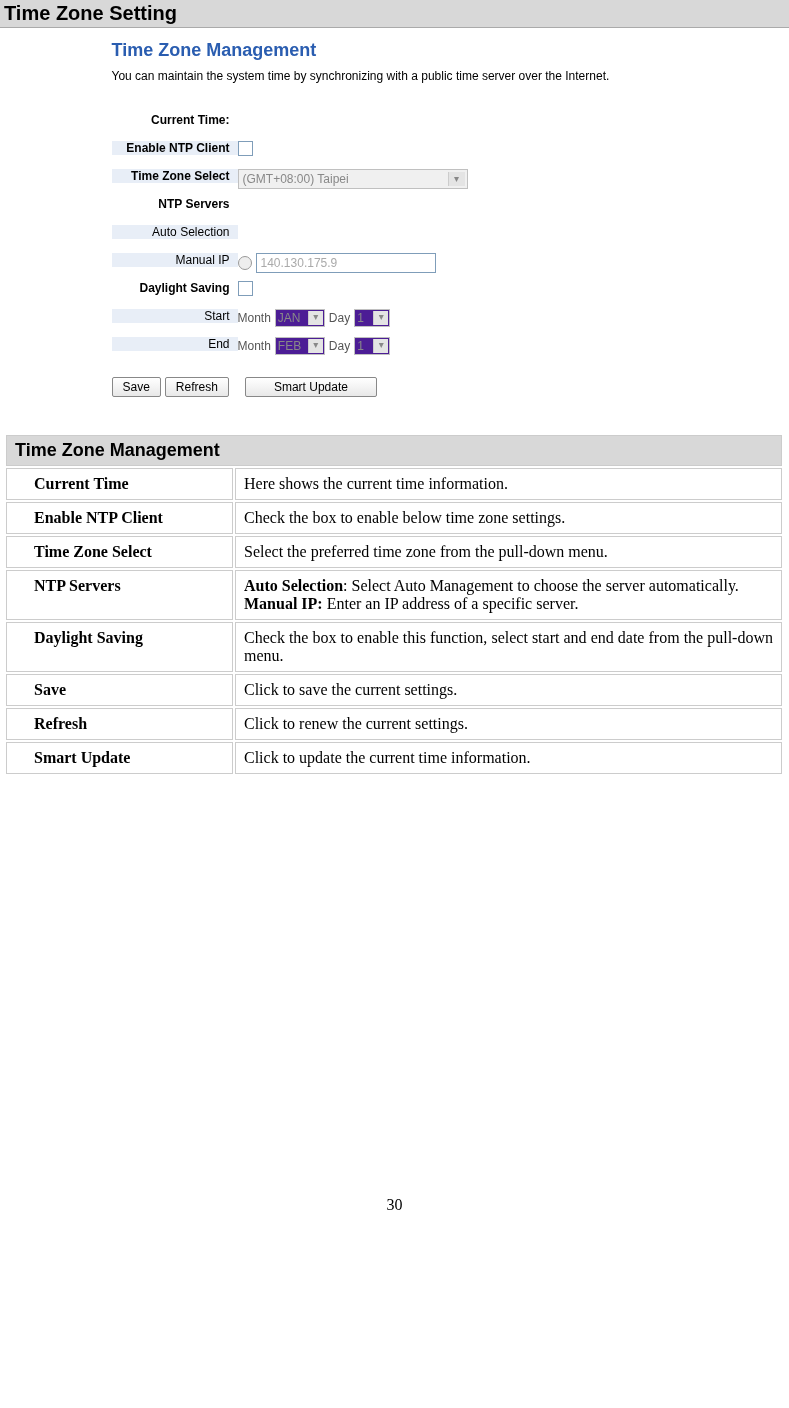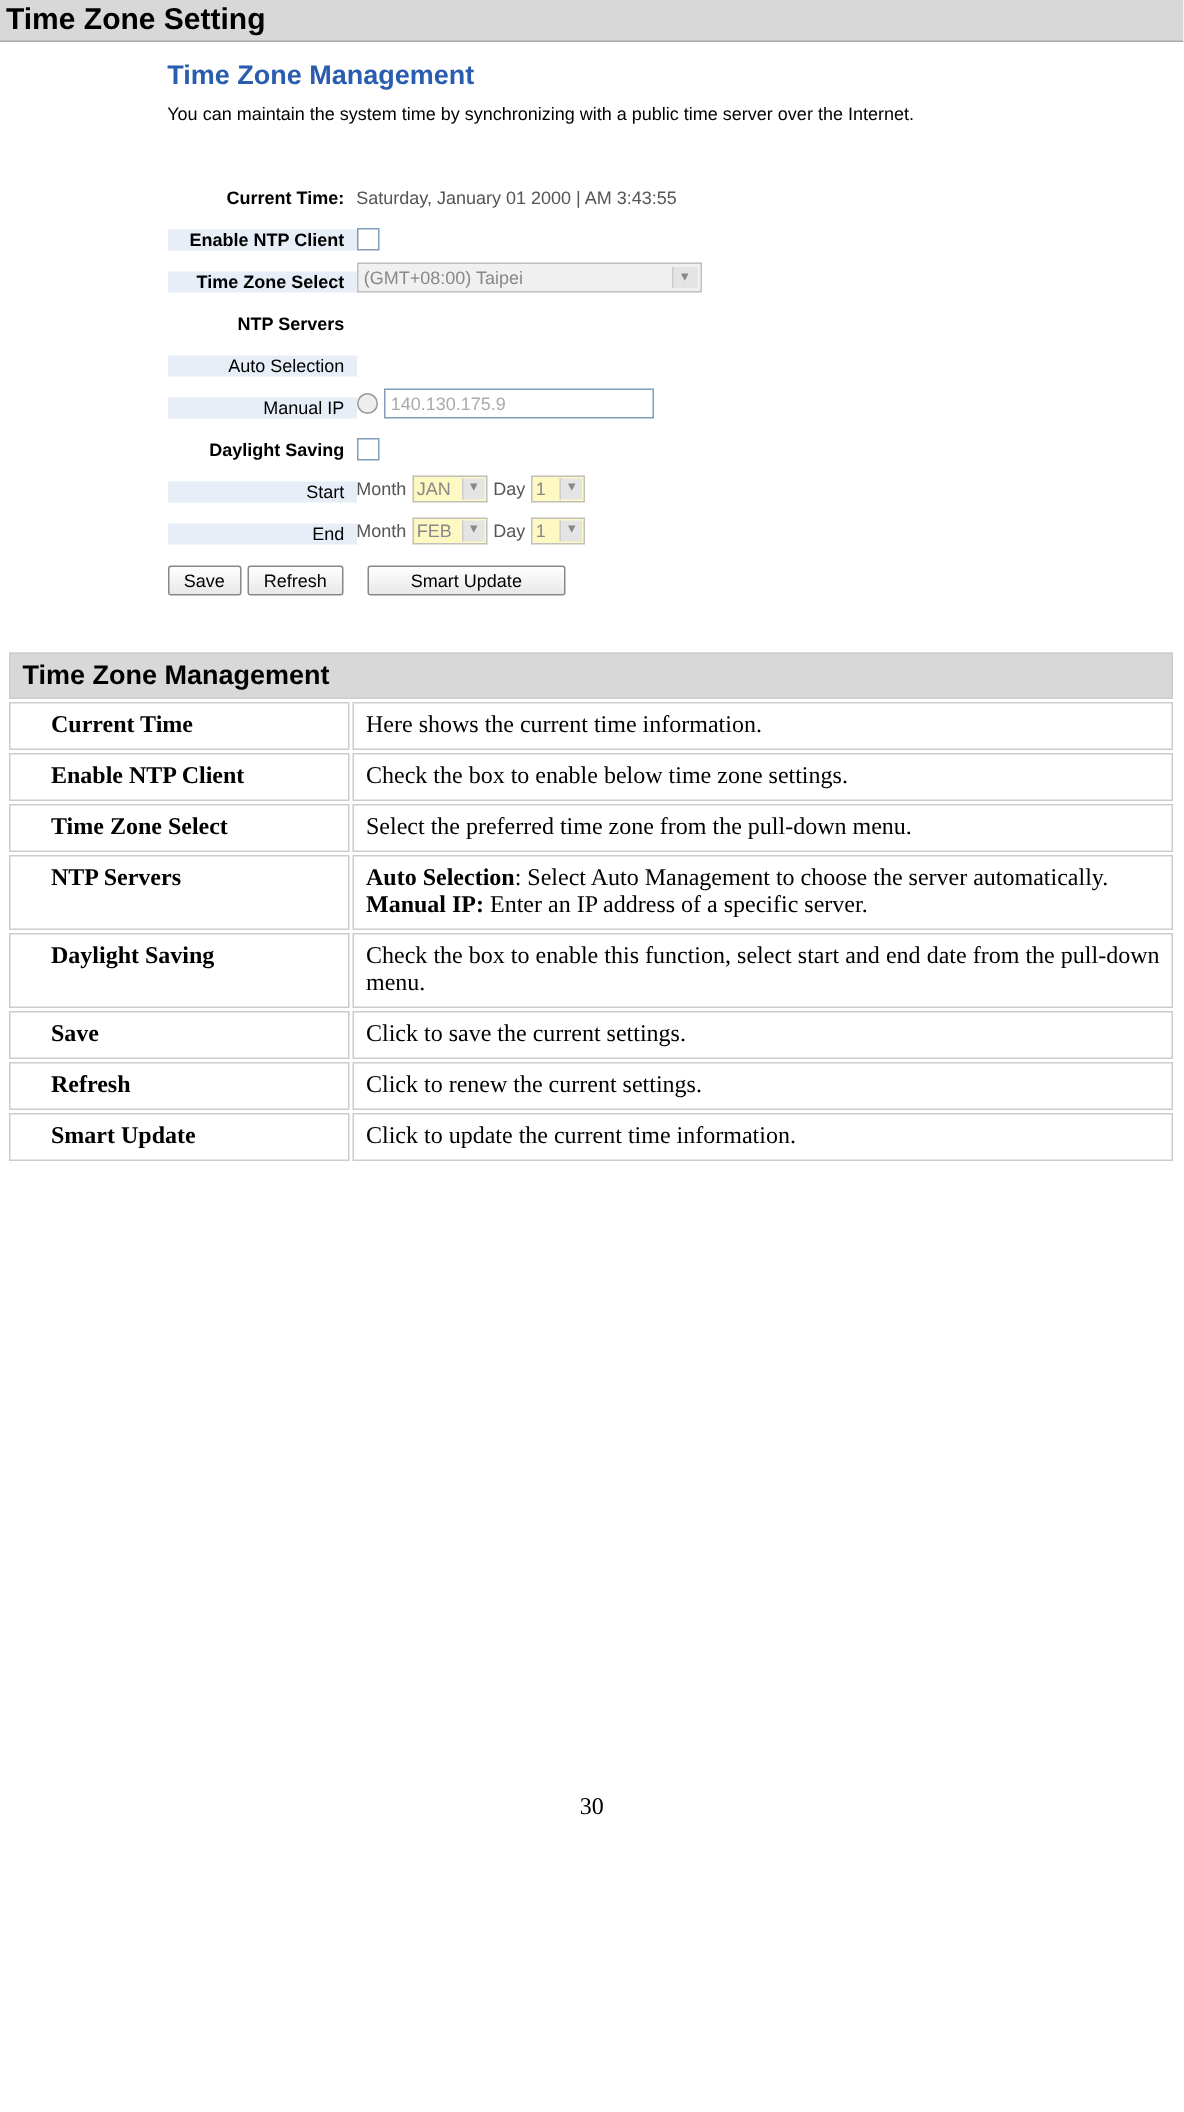--- a/index.html
+++ b/index.html
@@ -30,21 +30,21 @@
     font-size: 18px;
     margin: 4px 0 8px 0;
   }
   .ss-desc {
     font-size: 12px;
     color: #000000;
     margin-bottom: 30px;
   }
   .ss-form-row {
     display: flex;
-    align-items: flex-end;
+    align-items: flex-start;
     min-height: 26px;
     margin-bottom: 2px;
   }
   .ss-label {
     width: 118px;
     text-align: right;
     padding-right: 8px;
     font-size: 12px;
   }
   .ss-label-bold { font-weight: bold; }
@@ -85,21 +85,21 @@
   }
   .ss-radio {
     width: 12px; height: 12px; border: 1px solid #999; border-radius: 50%; display: inline-block; position: relative; background: #eee;
   }
   .ss-radio.checked::after {
     content: ""; width: 6px; height: 6px; border-radius: 50%; background: #999; position: absolute; top: 3px; left: 3px;
   }
   .ss-small-select {
     width: 44px;
     border: 1px solid #c0c0c0;
-    background: #fef9c3;
+    background: #4c1d95;
     color: #888;
     font-size: 12px;
     padding: 1px 2px;
     position: relative;
   }
   .ss-small-select .chev {
     position: absolute; right: 1px; top: 1px; bottom: 1px; width: 14px; background: #e4e4e4;
     border-left: 1px solid #ccc; text-align: center; color: #888; font-size: 10px; line-height: 12px;
   }
   .ss-tiny-select { width: 30px; }
@@ -153,21 +153,20 @@
 <body>
 
 <div class="section-header">Time Zone Setting</div>
 
 <div class="screenshot">
   <div class="ss-title">Time Zone Management</div>
   <div class="ss-desc">You can maintain the system time by synchronizing with a public time server over the Internet.</div>
 
   <div class="ss-form-row">
     <div class="ss-label ss-label-bold">Current Time:</div>
-    <div class="ss-body">Saturday, January 01 2000 | AM 3:43:55</div>
   </div>
 
   <div class="ss-form-row">
     <div class="ss-label ss-label-bold ss-label-alt">Enable NTP Client</div>
     <div class="ss-body">
         <span class="ss-checkbox"></span>
       </div>
   </div>
 
   <div class="ss-form-row">

